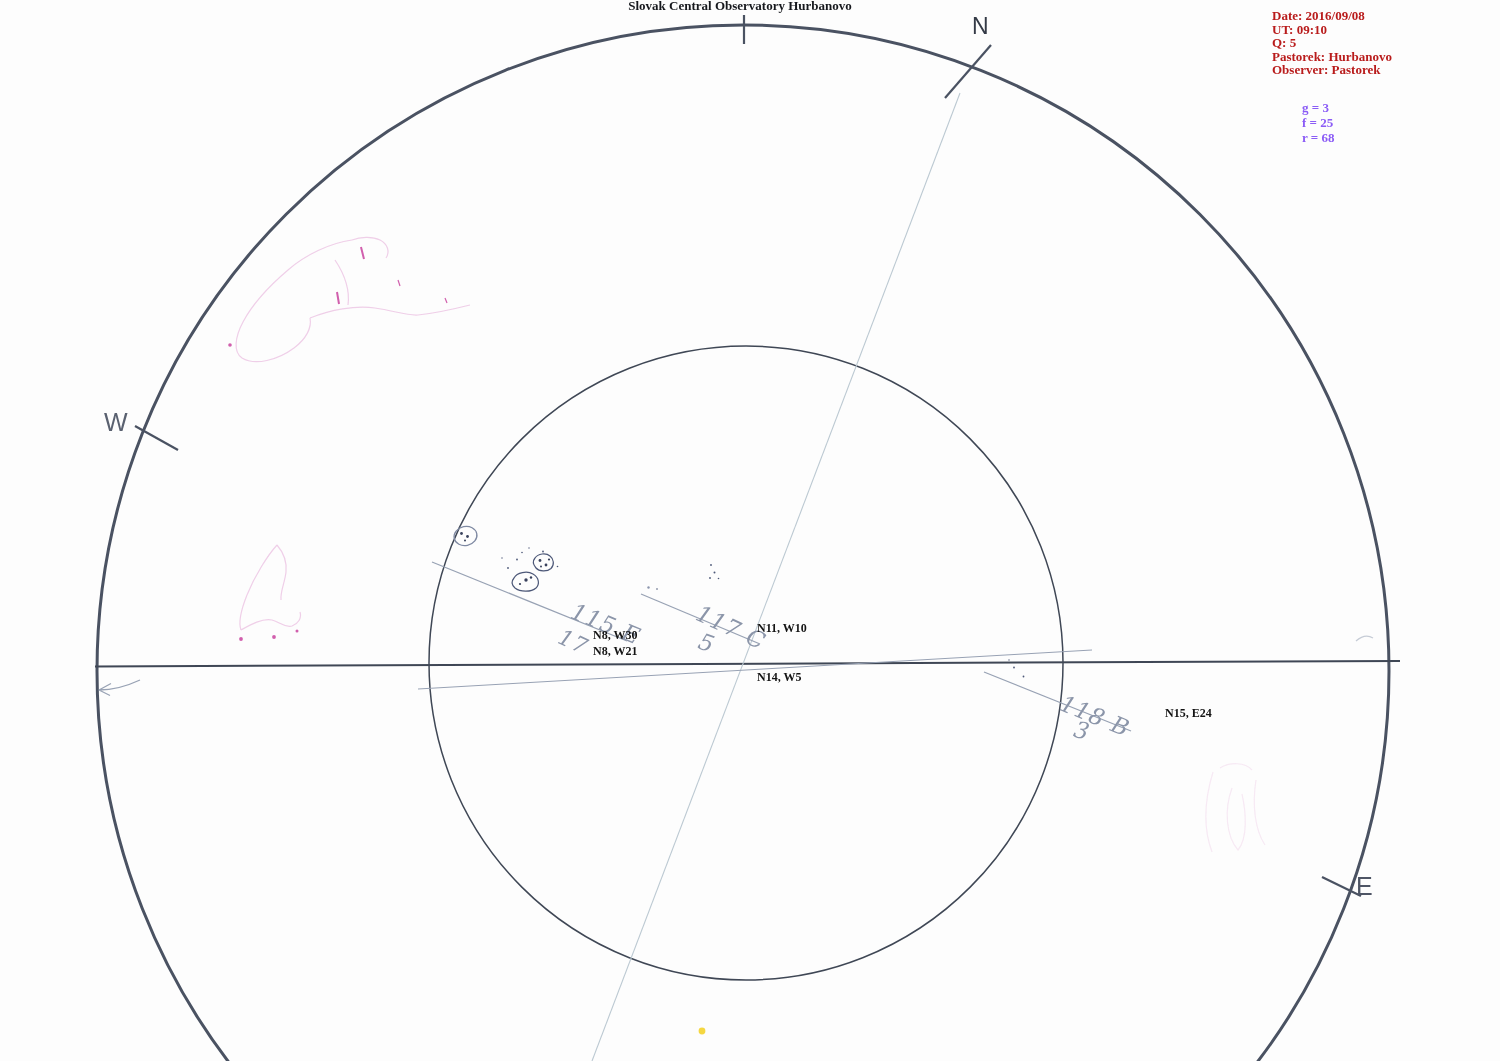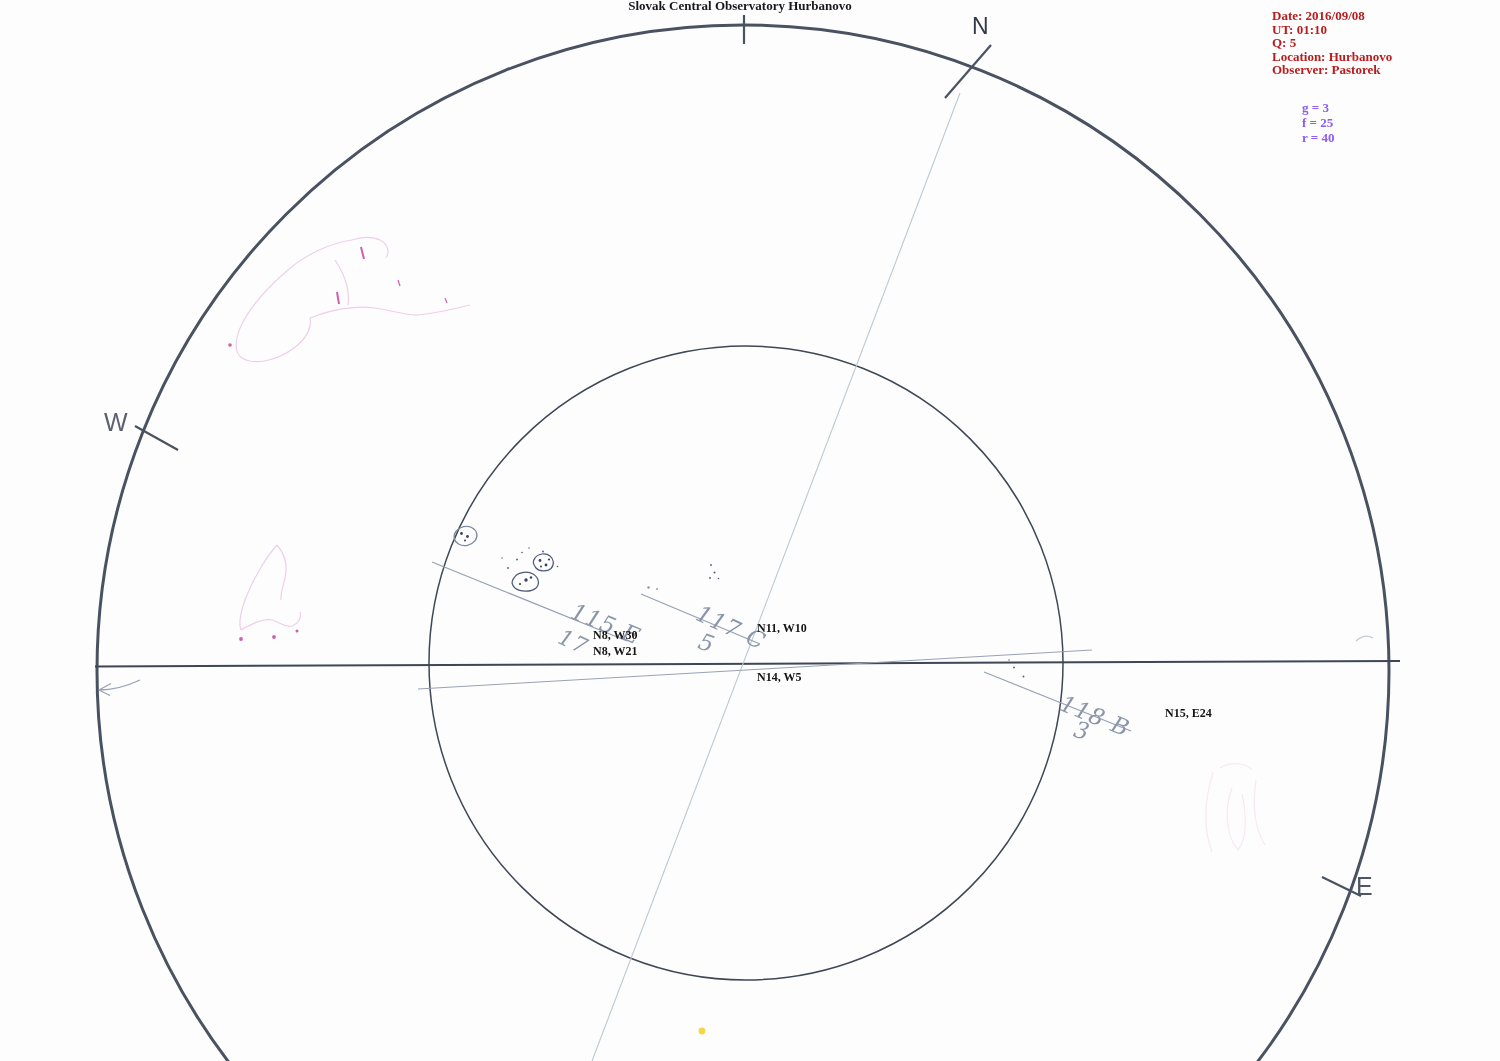--- a/index.html
+++ b/index.html
@@ -120,30 +120,30 @@
       <circle cx="297" cy="631" r="1.5" fill="#c9449f" stroke="none"></circle>
     </g>
 
     <circle cx="702" cy="1031" r="3.4" fill="#f4d32c" opacity="0.9"></circle>
   </svg>
 
   <div class="abs title" style="left:450px;top:-2px;width:580px;">Slovak Central Observatory Hurbanovo</div>
 
   <div class="abs info" style="left:1272px;top:9px;">
     <div>Date: 2016/09/08</div>
-    <div>UT: 01:10</div>
+    <div>UT: 09:10</div>
     <div>Q: 5</div>
-    <div>Location: Hurbanovo</div>
+    <div>Pastorek: Hurbanovo</div>
     <div>Observer: Pastorek</div>
   </div>
 
   <div class="abs counts" style="left:1302px;top:100px;">
     <div>g = 3</div>
     <div>f = 25</div>
-    <div>r = 40</div>
+    <div>r = 68</div>
   </div>
 
   <div class="abs compass" style="left:972px;top:13px;font-size:23px;color:#343a46;">N</div>
   <div class="abs compass" style="left:104px;top:408px;font-size:25px;color:#5a6170;">W</div>
   <div class="abs compass" style="left:1356px;top:872px;font-size:25px;color:#4e5565;">E</div>
 
   <div class="abs hand" style="left:577px;top:598px;font-size:23px;transform:rotate(22deg);">115 E</div>
   <div class="abs hand" style="left:565px;top:624px;font-size:22px;transform:rotate(25deg);">17</div>
   <div class="abs hand" style="left:703px;top:600px;font-size:23px;transform:rotate(25deg);">117 C</div>
   <div class="abs hand" style="left:704px;top:628px;font-size:23px;transform:rotate(20deg);">5</div>

